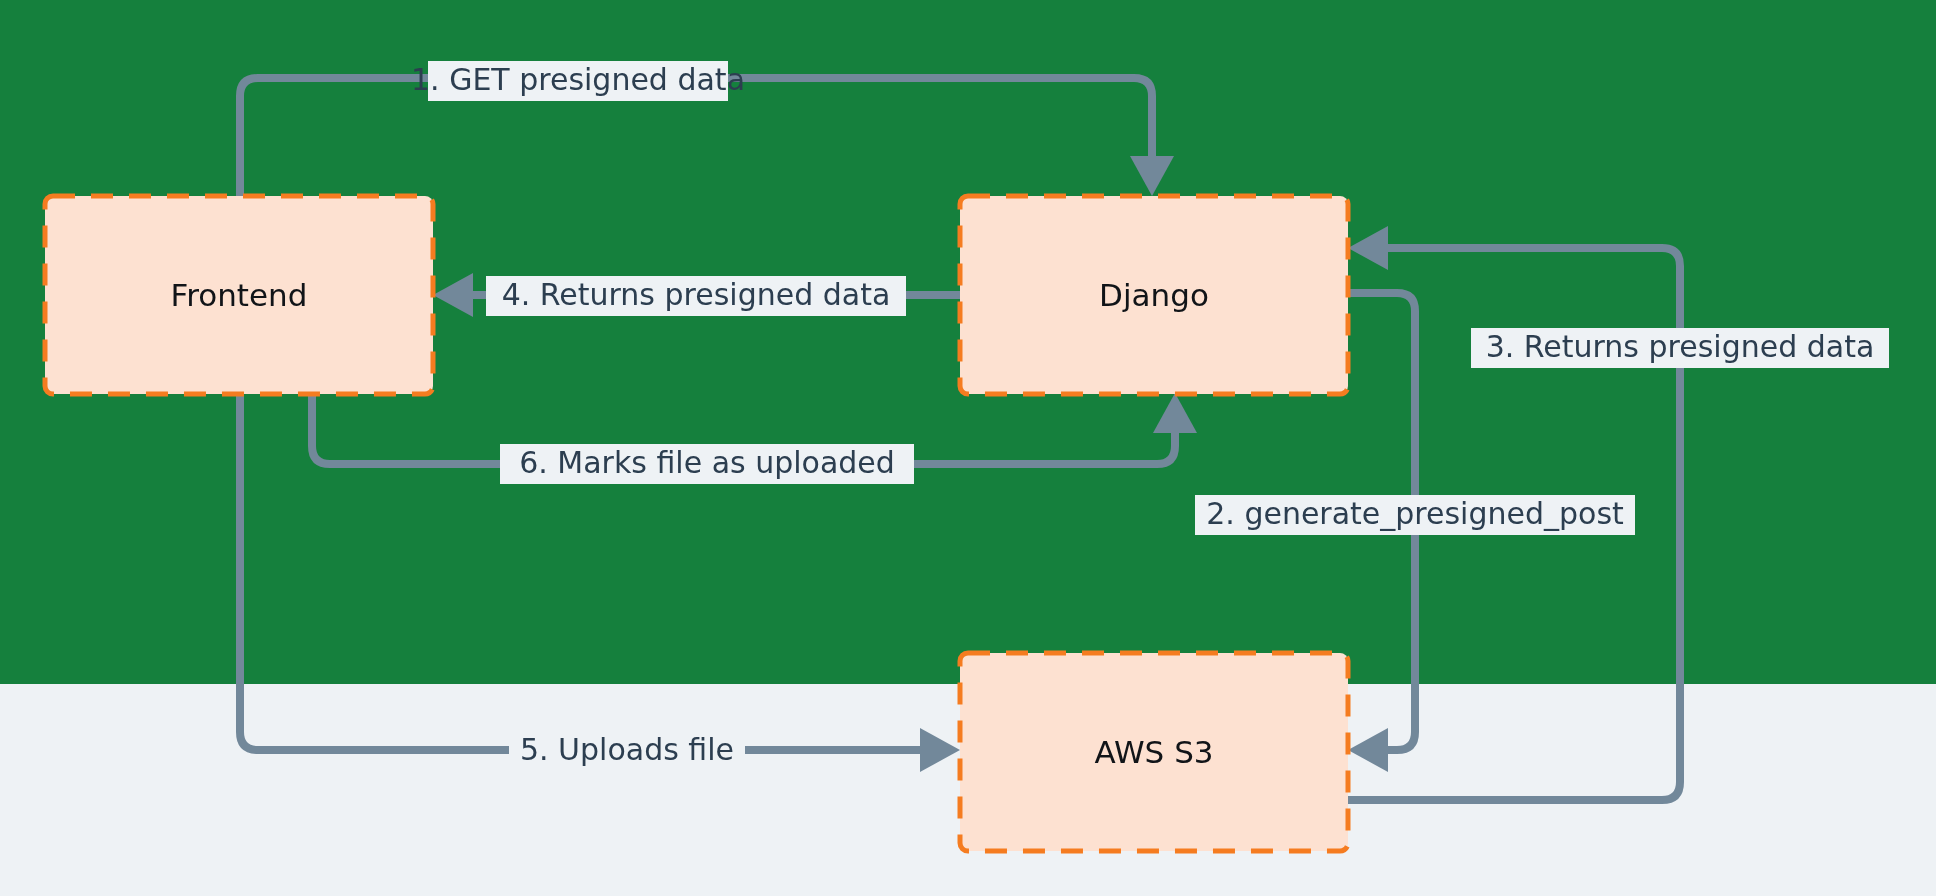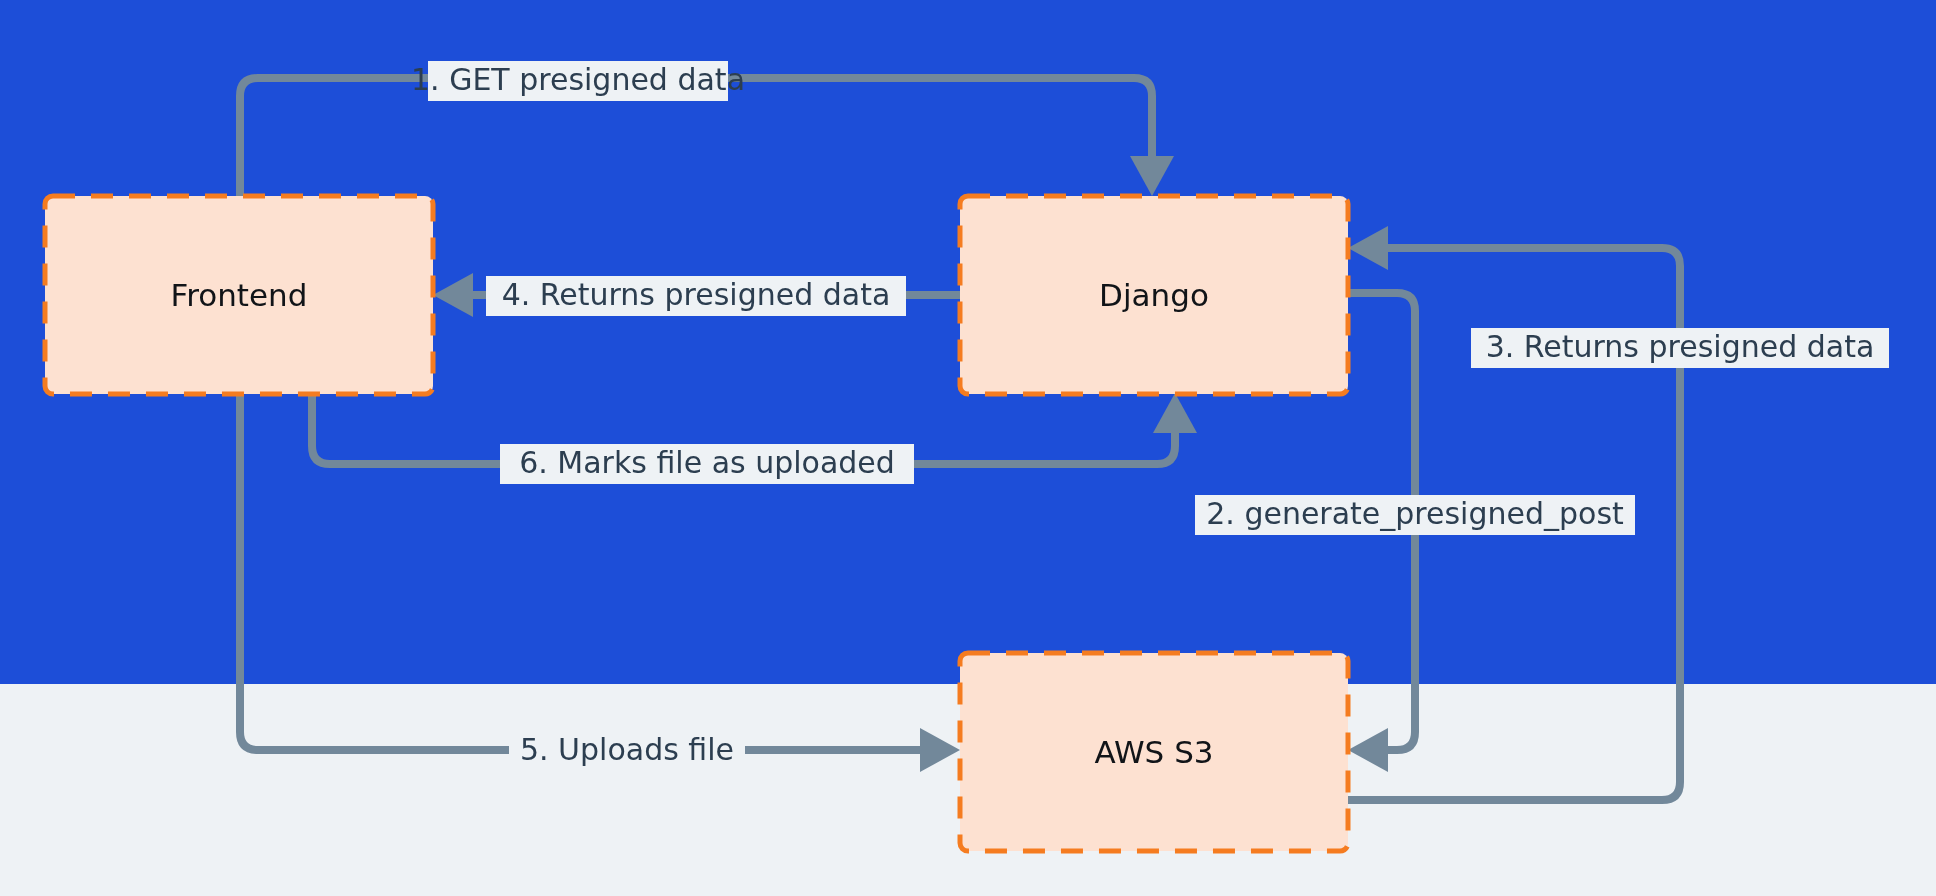--- a/index.html
+++ b/index.html
@@ -10,21 +10,21 @@
   body {
     width: 1936px;
     height: 896px;
     overflow: hidden;
     font-family: "DejaVu Sans", sans-serif;
   }
   #diagram-root {
     position: relative;
     width: 1936px;
     height: 684px;
-    background: #1d4ed8;
+    background: #15803d;
   }
   svg.diagram-canvas {
     display: block;
     width: 1936px;
     height: 896px;
   }
   .node-box {
     fill: #fde1d1;
     stroke: #f57c20;
     stroke-width: 5;

